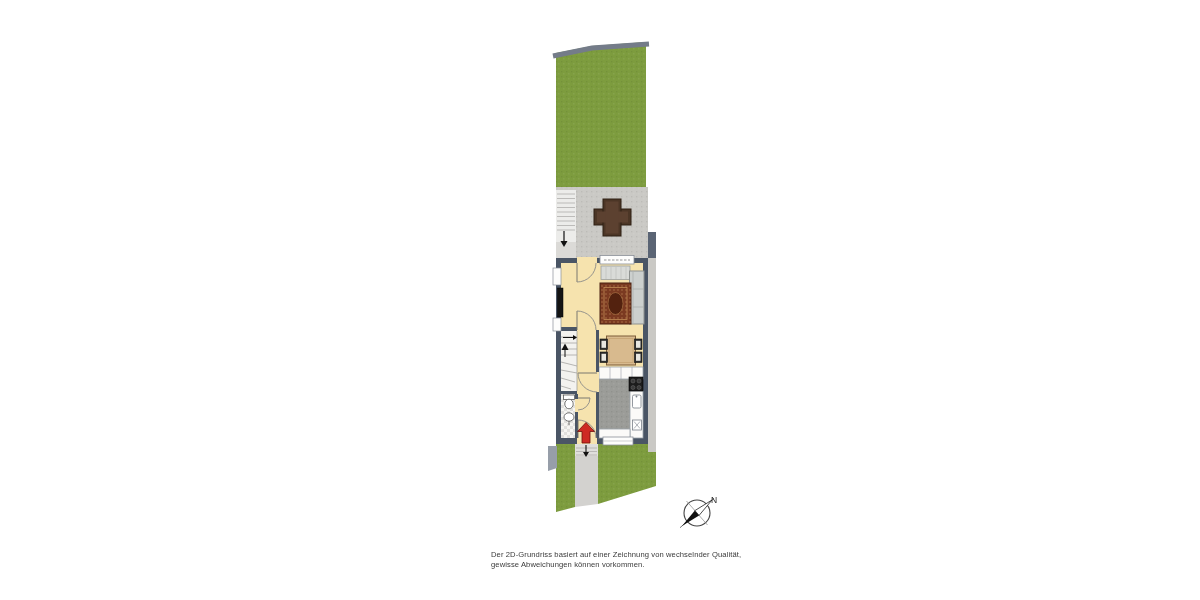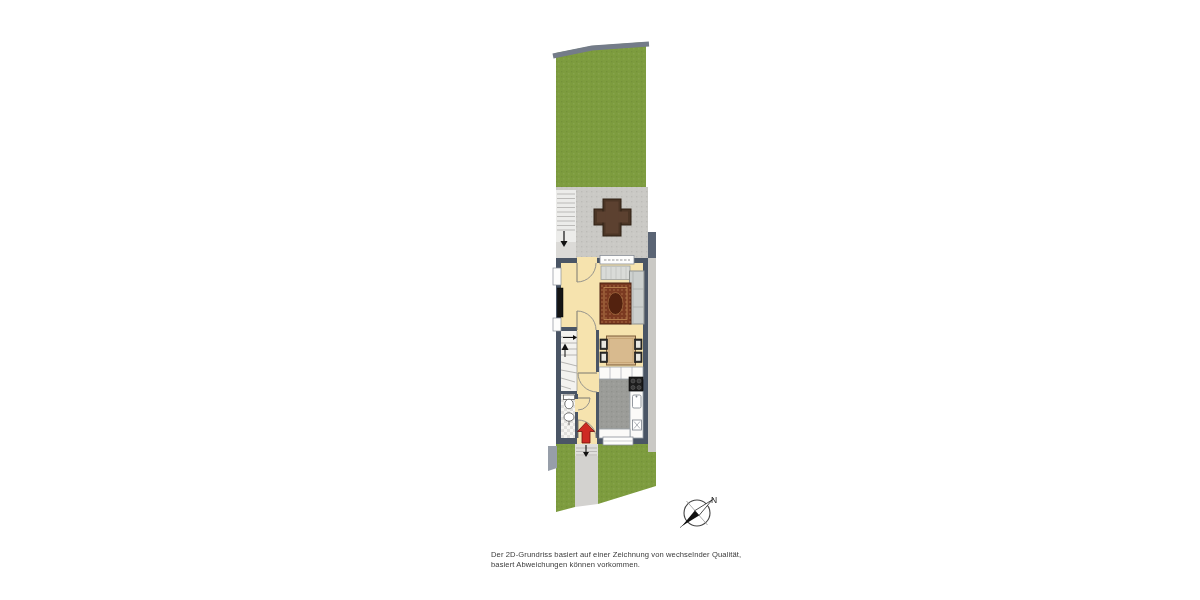--- a/index.html
+++ b/index.html
@@ -252,15 +252,15 @@
     <line x1="680" y1="527.7" x2="714" y2="498.3" stroke="#555" stroke-width="0.8"></line>
     <line x1="686.5" y1="501" x2="707.5" y2="525" stroke="#888" stroke-width="0.7"></line>
     <polygon points="682,526 694.9,510.6 699.1,515.4" fill="#111"></polygon>
     <polygon points="712,500 694.9,510.6 699.1,515.4" fill="#ffffff" stroke="#222" stroke-width="0.8"></polygon>
     <text x="711" y="503" font-size="8.5" fill="#222" font-family="Liberation Sans, sans-serif">N</text>
   </g>
 </svg>
 
 <div class="footer">
   <div>Der 2D-Grundriss basiert auf einer Zeichnung von wechselnder Qualität,</div>
-  <div>basiert Abweichungen können vorkommen.</div>
+  <div>gewisse Abweichungen können vorkommen.</div>
 </div>
 </div>
 
 </body></html>

